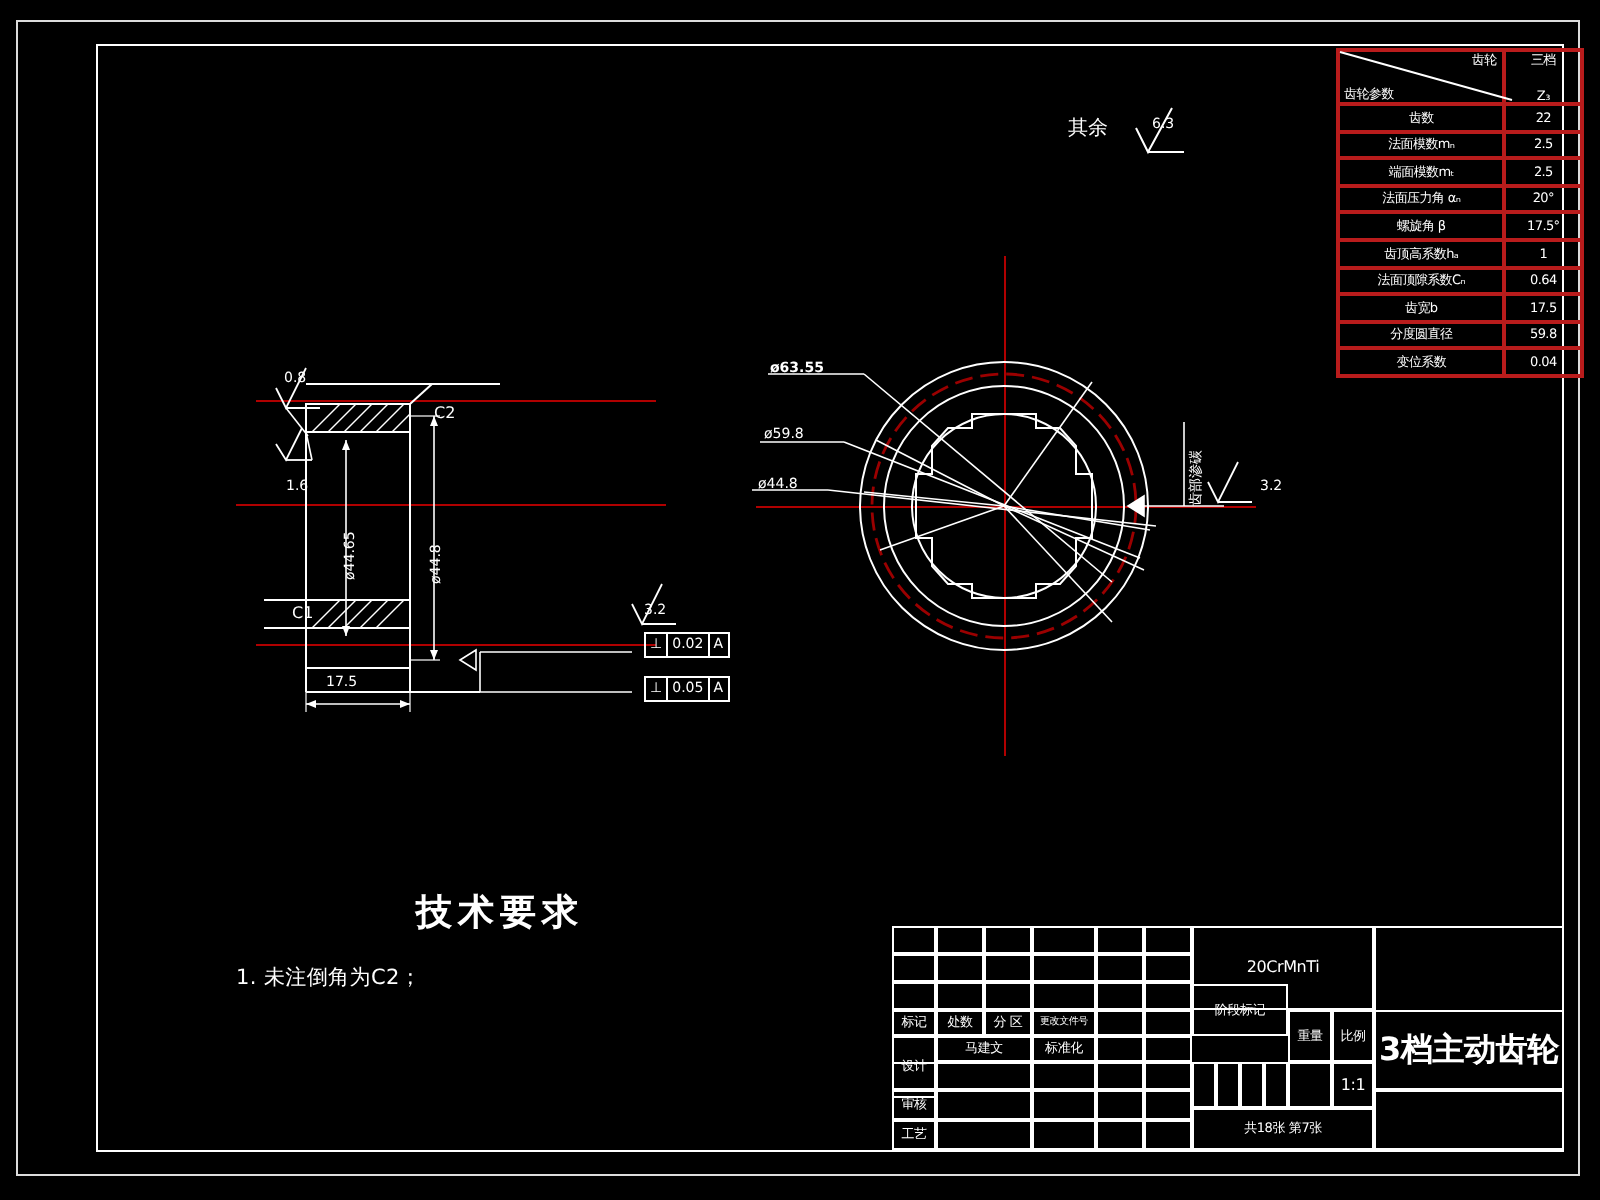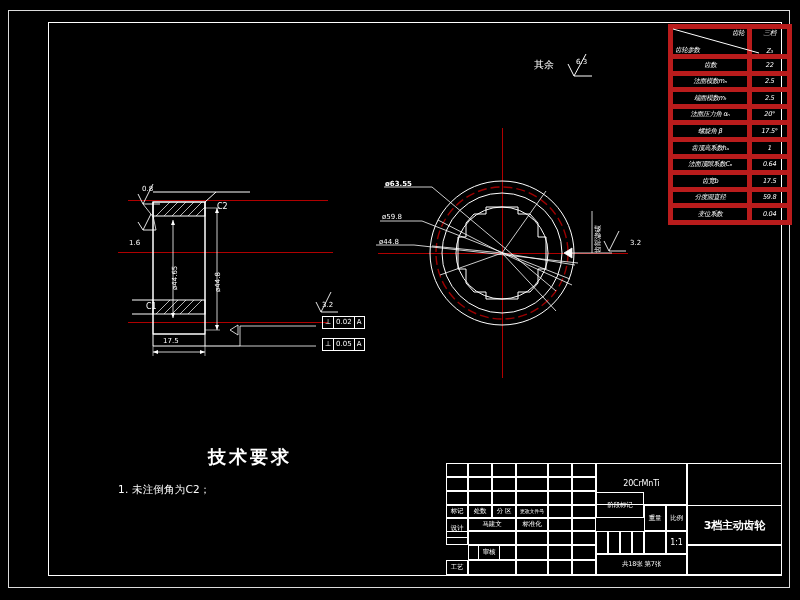--- a/index.html
+++ b/index.html
@@ -19,38 +19,38 @@
 
   
   #outer-frame{position:absolute;left:8px;top:10px;width:782px;height:578px;
                border:1px solid #dcdcdc;box-sizing:border-box;}
   #inner-frame{position:absolute;left:48px;top:22px;width:734px;height:554px;
                border:1px solid #ffffff;box-sizing:border-box;}
 
   
   #param-table{position:absolute;left:668px;top:24px;width:124px;
                border-collapse:collapse;}
-  #param-table td{border:5px solid #b91c1c;color:#fff;font-size:6.5px;
+  #param-table td{border:2px solid #b91c1c;color:#fff;font-size:6.5px;
                   text-align:center;height:11.6px;padding:0;line-height:1;
-                  letter-spacing:-0.3px;font-style:italic;}
+                  letter-spacing:-0.3px;}
   #param-table td.v{width:38px;}
   #param-table td.k{width:86px;}
   #hdr-cell{position:relative;height:24px !important;padding:0;}
   #hdr-cell .d1{position:absolute;right:3px;top:1px;font-size:6.5px;}
   #hdr-cell .d2{position:absolute;left:2px;bottom:1px;font-size:6.5px;}
   #hdr-cell .diag{position:absolute;left:0;top:0;width:100%;height:100%;}
   #hdr-val{height:24px !important;vertical-align:top;padding-top:1px !important;}
 
   
   #title-block{position:absolute;left:446px;top:463px;width:336px;height:112px;}
   #title-block .cell{position:absolute;box-sizing:border-box;
       border:1px solid #fff;color:#fff;font-size:6.5px;
       display:flex;align-items:center;justify-content:center;
       text-align:center;line-height:1;letter-spacing:-0.2px;overflow:hidden;}
-  #title-block .big{font-size:11px;font-weight:bold;}
+  #title-block .big{font-size:16px;font-weight:bold;}
   #title-block .mid{font-size:8px;}
 
   
   #tech-title{left:208px;top:448px;font-size:18px;font-weight:bold;
               letter-spacing:3px;}
   .tech-line{font-size:10.5px;letter-spacing:0.2px;}
 
   
   .dim{font-size:7px;}
   .rot90{transform:rotate(-90deg);transform-origin:0 0;}
@@ -142,21 +142,21 @@
     <line x1="201" y1="132" x2="218" y2="132" stroke="#fff" stroke-width="0.9"></line>
 
     <line x1="120" y1="166" x2="120" y2="146" stroke="#fff" stroke-width="0.8"></line>
     <line x1="120" y1="146" x2="196" y2="146" stroke="#fff" stroke-width="0.8"></line>
     <line x1="120" y1="166" x2="196" y2="166" stroke="#fff" stroke-width="0.8"></line>
 
     <path d="M110,150 l8,-5 l0,10 z" stroke="#fff" fill="none" stroke-width="0.8"></path>
   </svg>
 
   <div class="txt dim" style="left:142px;top:186px;">0.8</div>
-  <div class="txt dim" style="left:129px;top:216px;margin-top:24px;">1.6</div>
+  <div class="txt dim" style="left:143px;top:216px;margin-top:24px;">1.6</div>
   <div class="txt dim" style="left:322px;top:302px;">3.2</div>
   <div class="txt dim" style="left:217px;top:203px;font-size:8px;">C2</div>
   <div class="txt dim" style="left:146px;top:303px;font-size:8px;">C1</div>
   <div class="txt dim rot90" style="left:172px;top:290px;">ø44.65</div>
   <div class="txt dim rot90" style="left:215px;top:292px;">ø44.8</div>
   <div class="txt dim" style="left:163px;top:338px;">17.5</div>
 
   <div class="gdt" style="left:322px;top:316px;">
     <div>⊥</div>
     <div>0.02</div>
@@ -309,33 +309,33 @@
     <div class="cell" style="left:102px;top:28px;width:24px;height:14px;"></div>
     <div class="cell" style="left:126px;top:28px;width:24px;height:14px;"></div>
 
     <div class="cell" style="left:0;top:42px;width:22px;height:13px;">标记</div>
     <div class="cell" style="left:22px;top:42px;width:24px;height:13px;">处数</div>
     <div class="cell" style="left:46px;top:42px;width:24px;height:13px;">分  区</div>
     <div class="cell" style="left:70px;top:42px;width:32px;height:13px;font-size:5px;">更改文件号</div>
     <div class="cell" style="left:102px;top:42px;width:24px;height:13px;"></div>
     <div class="cell" style="left:126px;top:42px;width:24px;height:13px;"></div>
 
-    <div class="cell" style="left:0;top:55px;width:22px;height:20px;">设计</div>
+    <div class="cell" style="left:0;top:55px;width:22px;height:31px;">设计</div>
     <div class="cell" style="left:22px;top:55px;width:48px;height:13px;">马建文</div>
     <div class="cell" style="left:70px;top:55px;width:32px;height:13px;">标准化</div>
     <div class="cell" style="left:102px;top:55px;width:24px;height:13px;"></div>
     <div class="cell" style="left:126px;top:55px;width:24px;height:13px;"></div>
 
     <div class="cell" style="left:0;top:68px;width:22px;height:14px;"></div>
     <div class="cell" style="left:22px;top:68px;width:48px;height:14px;"></div>
     <div class="cell" style="left:70px;top:68px;width:32px;height:14px;"></div>
     <div class="cell" style="left:102px;top:68px;width:24px;height:14px;"></div>
     <div class="cell" style="left:126px;top:68px;width:24px;height:14px;"></div>
 
-    <div class="cell" style="left:0;top:82px;width:22px;height:15px;margin-left:32px;">审核</div>
+    <div class="cell" style="left:0;top:82px;width:22px;height:15px;">审核</div>
     <div class="cell" style="left:22px;top:82px;width:48px;height:15px;"></div>
     <div class="cell" style="left:70px;top:82px;width:32px;height:15px;"></div>
     <div class="cell" style="left:102px;top:82px;width:24px;height:15px;"></div>
     <div class="cell" style="left:126px;top:82px;width:24px;height:15px;"></div>
 
     <div class="cell" style="left:0;top:97px;width:22px;height:15px;">工艺</div>
     <div class="cell" style="left:22px;top:97px;width:48px;height:15px;"></div>
     <div class="cell" style="left:70px;top:97px;width:32px;height:15px;"></div>
     <div class="cell" style="left:102px;top:97px;width:24px;height:15px;"></div>
     <div class="cell" style="left:126px;top:97px;width:24px;height:15px;"></div>

